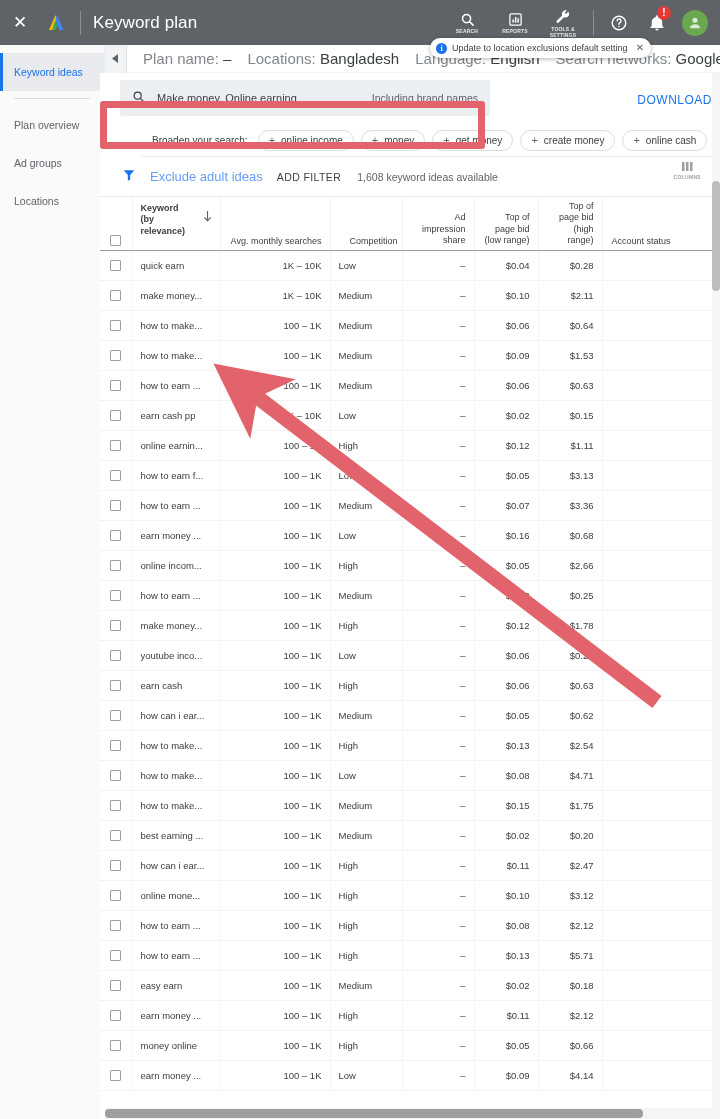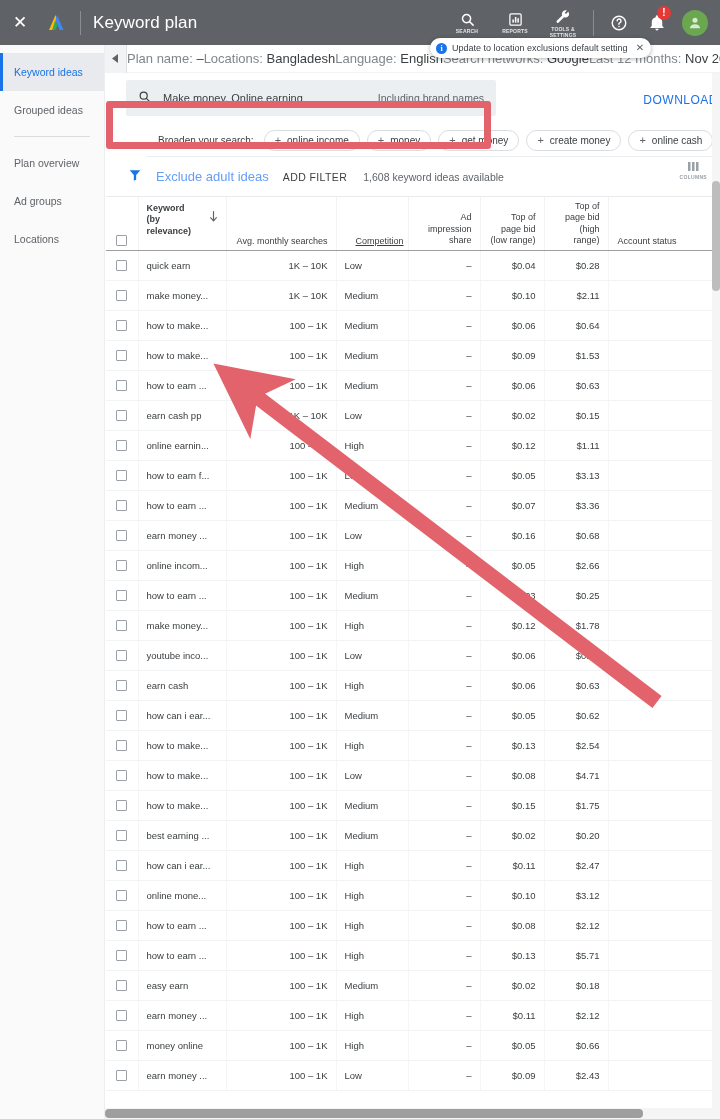--- a/index.html
+++ b/index.html
@@ -69,21 +69,21 @@
   .planbar {
     position: absolute; left: 105px; top: 45px; width: 615px; height: 28px;
     background: #ffffff; display: flex; align-items: center;
     border-bottom: 1px solid #f1f3f4;
   }
   .plan-collapse {
     width: 22px; height: 28px; background: #f1f3f4; border-right: 1px solid #e0e0e0;
     display: flex; align-items: center; justify-content: center; cursor: pointer; flex: none;
   }
   .plan-item {
-    font-size: 13px; color: #5f6368; white-space: nowrap;
+    font-size: 15px; color: #5f6368; margin-left: 16px; white-space: nowrap;
   }
   .plan-item b { color: #3c4043; font-weight: 400; }
   .plan-item .lbl { color: #80868b; }
 
   
   .toast {
     position: absolute; left: 430px; top: 38px; height: 20px;
     background: #ffffff; border-radius: 11px;
     box-shadow: 0 1px 4px rgba(0,0,0,.3);
     display: flex; align-items: center; padding: 0 7px 0 6px; z-index: 40;
@@ -91,21 +91,21 @@
   .toast .info {
     width: 11px; height: 11px; border-radius: 50%; background: #1a73e8; color: #fff;
     font-size: 8px; font-weight: 700; display: flex; align-items: center; justify-content: center;
     margin-right: 5px; flex: none; font-family: "Liberation Serif", serif;
   }
   .toast .msg { font-size: 9px; color: #3c4043; white-space: nowrap; }
   .toast .tclose { margin-left: 8px; font-size: 10px; color: #5f6368; cursor: pointer; line-height: 1; }
 
   
   .main {
-    position: absolute; left: 106px; top: 73px; width: 615px; height: 1046px;
+    position: absolute; left: 100px; top: 73px; width: 615px; height: 1046px;
     background: #ffffff;
   }
 
   
   .searchrow {
     height: 52px; display: flex; align-items: center; position: relative;
   }
   .searchbox {
     position: absolute; left: 20px; top: 7px; width: 370px; height: 36px;
     background: #eceff1; border-radius: 2px;
@@ -161,21 +161,21 @@
     font-size: 9px; font-weight: 400; color: #3c4043;
     padding: 4px 8px; vertical-align: bottom; height: 47px;
     border-bottom: 1px solid #9e9e9e; border-right: 1px solid #f1f3f4;
     background: #fff;
   }
   table.kw th.c-check { width: 32px; }
   table.kw th.c-kw { width: 88px; text-align: left; font-weight: 700; vertical-align: top; padding-top: 6px; position: relative; }
   table.kw th.c-kw .kwtxt { display: inline-block; width: 52px; line-height: 1.25; }
   table.kw th.c-kw .sortarrow { position: absolute; right: 8px; top: 14px; color: #5f6368; }
   table.kw th.c-vol { width: 110px; text-align: right; }
-  table.kw th.c-comp { width: 72px; text-align: center; padding-left: 19px; text-decoration: underline; }
+  table.kw th.c-comp { width: 72px; text-align: center; padding-left: 19px; }
   table.kw th.c-ais { width: 72px; text-align: right; line-height: 1.25; }
   table.kw th.c-low { width: 64px; text-align: right; line-height: 1.25; }
   table.kw th.c-high { width: 64px; text-align: right; line-height: 1.25; }
   table.kw th.c-acct { width: 113px; text-align: left; padding-left: 9px; }
 
   table.kw td {
     font-size: 9.5px; color: #3c4043; height: 30px; padding: 0 8px;
     border-bottom: 1px solid #f1f3f4; border-right: 1px solid #f5f5f5;
     white-space: nowrap; overflow: hidden;
   }
@@ -290,23 +290,20 @@
           <circle cx="12" cy="8" r="3.8"></circle>
             <path d="M4.5 20c0-4.2 3.4-6.2 7.5-6.2s7.5 2 7.5 6.2z"></path>
         </svg>
       </span>
     </div>
   </div>
 
   <div class="sidebar">
     <div class="side-item active">
       <span>Keyword ideas</span>
-    </div>
-    <div class="side-item">
-      <span>Grouped ideas</span>
     </div>
     <div class="side-divider"></div>
     <div class="side-item">
       <span>Plan overview</span>
     </div>
     <div class="side-item">
       <span>Ad groups</span>
     </div>
     <div class="side-item">
       <span>Locations</span>
@@ -710,21 +707,21 @@
               <td class="c-high">$0.66</td>
               <td class="c-acct"></td>
             </tr>
             <tr>
               <td class="c-check"><span class="cbx"></span></td>
               <td class="c-kw">earn money ...</td>
               <td class="c-vol">100 – 1K</td>
               <td class="c-comp">Low</td>
               <td class="c-ais">–</td>
               <td class="c-low">$0.09</td>
-              <td class="c-high">$2.43</td>
+              <td class="c-high">$4.14</td>
               <td class="c-acct"></td>
             </tr>
           </tbody>
       </table>
     </div>
   </div>
 
   <div class="vscroll">
     <div class="thumb"></div>
   </div>

